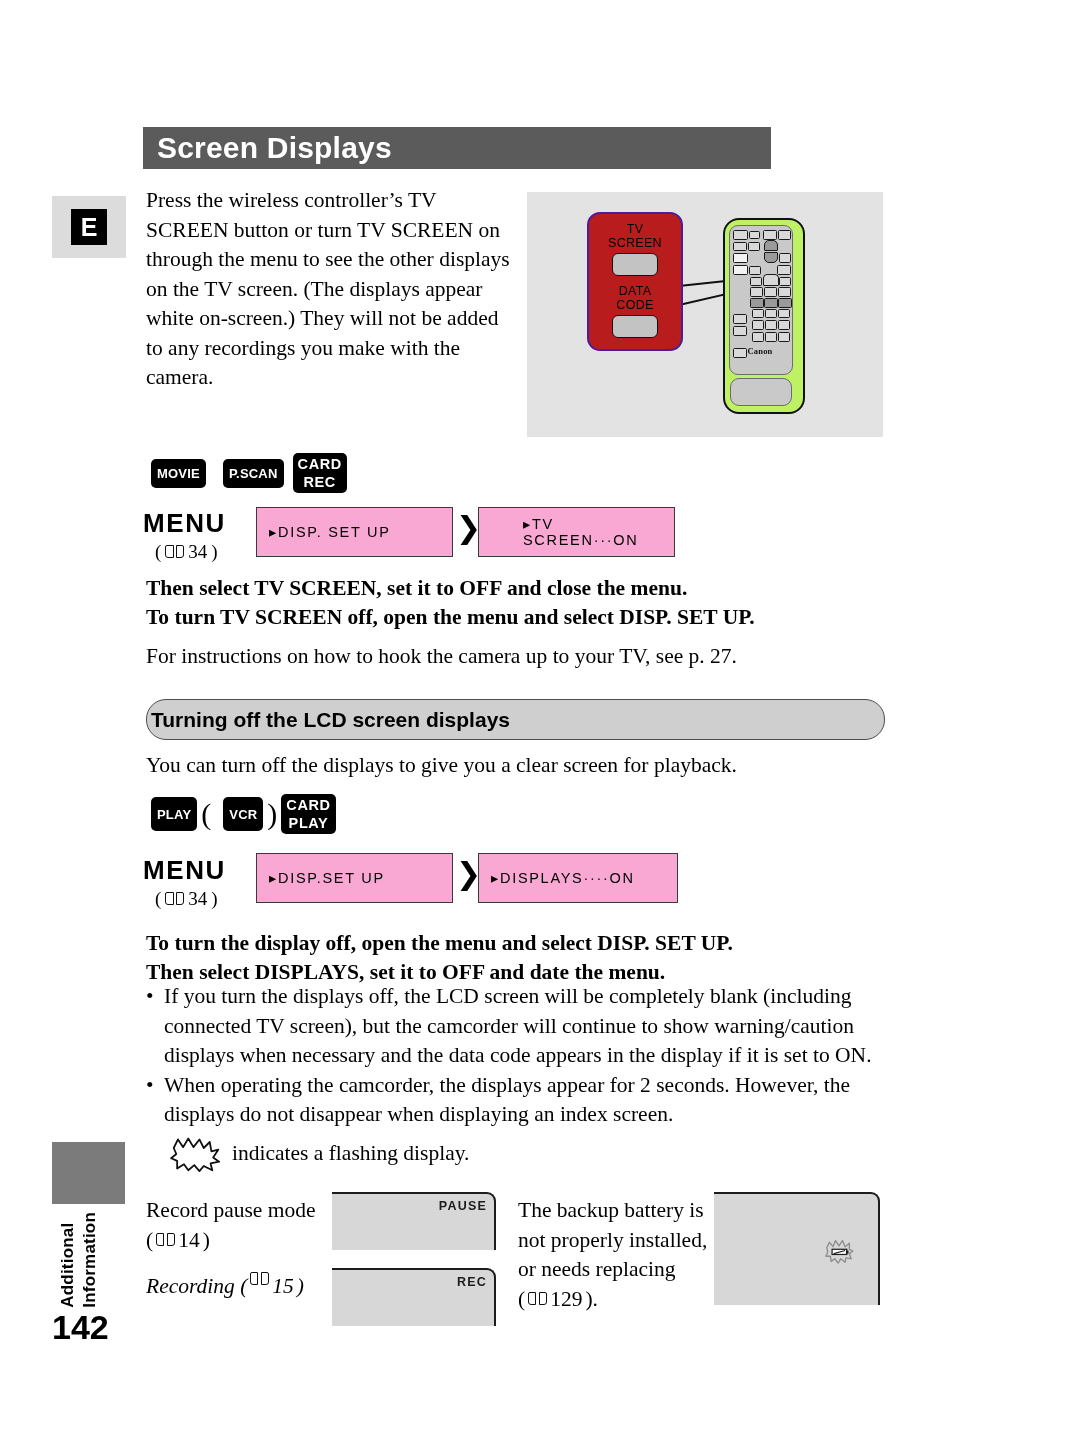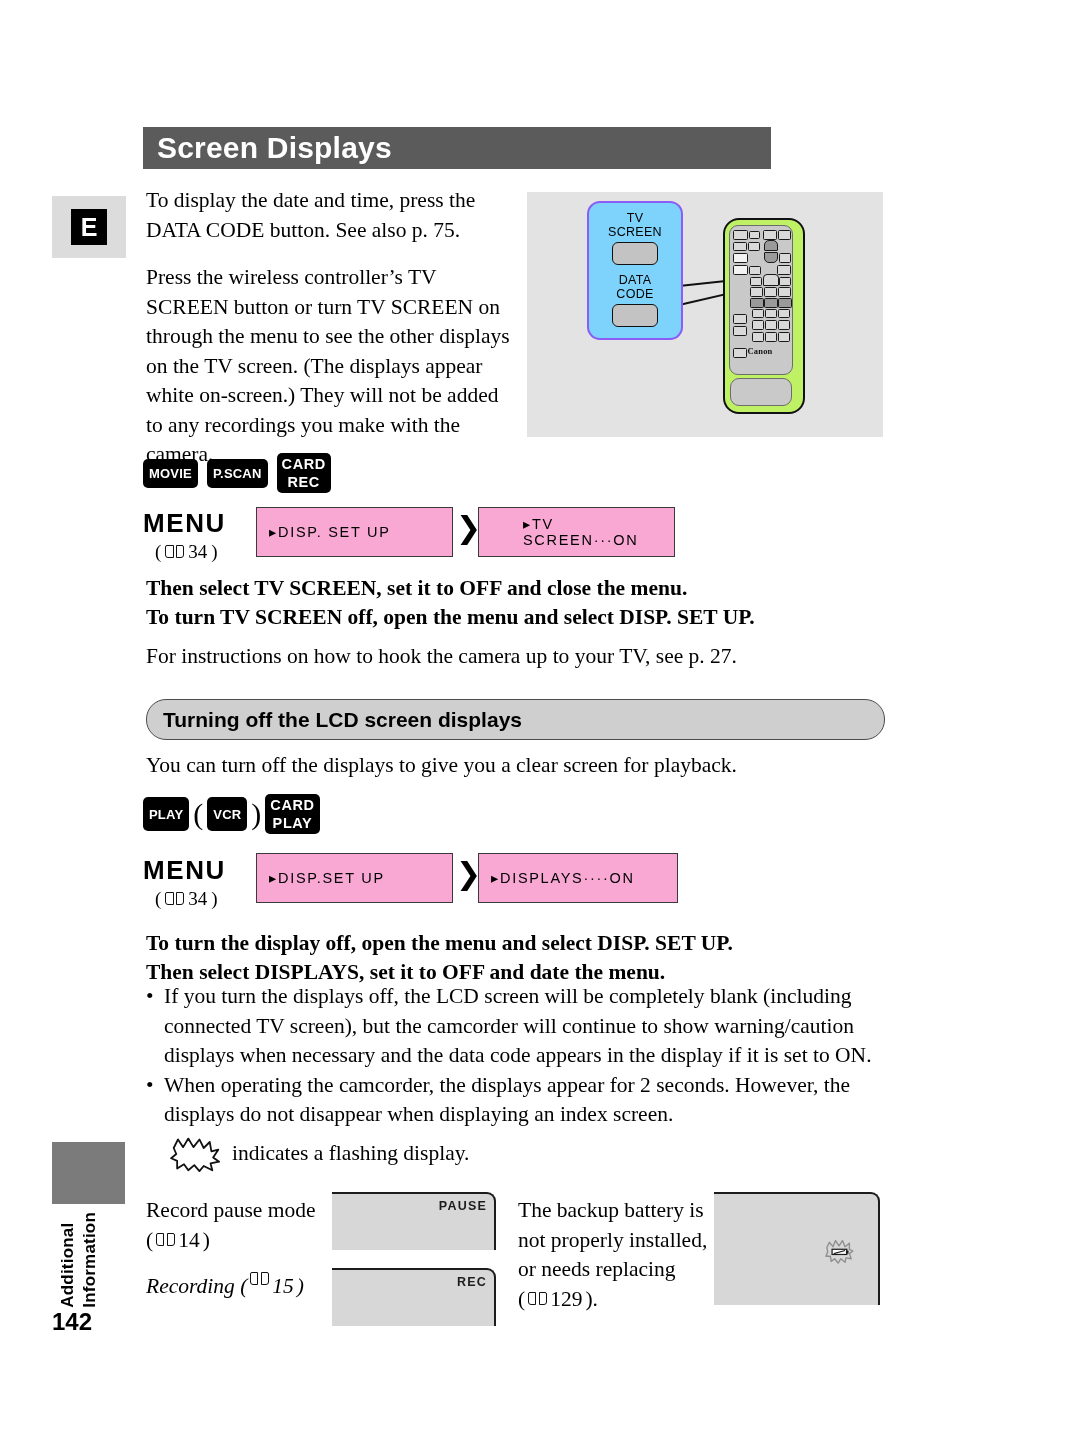--- a/index.html
+++ b/index.html
@@ -65,24 +65,24 @@
   }
   #intro-col p { margin: 0 0 18px 0; }
 
   
   #remote-panel {
     left: 527px; top: 192px;
     width: 356px; height: 245px;
     background: #e3e3e3;
   }
   #callout-box {
-    left: 60px; top: 9px;
+    left: 60px; top: 20px;
     width: 92px; height: 135px;
-    background: #7dd3fc;
-    border: 2px solid #8b5cf6;
+    background: #b91c1c;
+    border: 2px solid #4c1d95;
     border-radius: 13px;
   }
   .callout-label {
     font-family: "Liberation Sans", sans-serif;
     font-size: 12.5px;
     line-height: 13.5px;
     text-align: center;
     width: 100%;
     letter-spacing: 0.3px;
   }
@@ -152,20 +152,21 @@
     display: flex;
     flex-direction: column;
     align-items: center;
     justify-content: center;
   }
   .badge.one-line {
     height: 29px;
     font-size: 13px;
     padding: 0 6px;
     letter-spacing: 0.2px;
+    margin-left: 8px;
   }
   .badge.two-line {
     height: 40px;
     font-size: 14.5px;
     padding: 0 5px;
     line-height: 18px;
     letter-spacing: 0.6px;
   }
   .paren {
     font-family: "Liberation Serif", serif;
@@ -242,21 +243,21 @@
     width: 737px; height: 39px;
     background: #cfcfcf;
     border: 1.6px solid #4d4d4d;
     border-radius: 20px;
     display: flex; align-items: center;
   }
   #lcd-heading span {
     font-family: "Liberation Sans", sans-serif;
     font-weight: bold;
     font-size: 21px;
-    padding-left: 16px;
+    padding-left: 4px;
   }
 
   
   .bullet-list { font-size: 21.5px; line-height: 29.5px; }
   .bullet-item { display: flex; margin-bottom: 0; }
   .bullet-dot { width: 18px; flex: 0 0 18px; }
   .bullet-text { flex: 1; }
 
   
   .flash-star {
@@ -296,36 +297,35 @@
     font-size: 17px;
     writing-mode: vertical-rl;
     transform: rotate(180deg);
     white-space: nowrap;
     letter-spacing: 0.2px;
   }
   #page-num {
     left: 52px; top: 1308px;
     font-family: "Liberation Sans", sans-serif;
     font-weight: bold;
-    font-size: 24px;
+    font-size: 34px;
   }
 </style>
 </head>
 <body>
 
 <div class="abs" id="lang-tab">
   <div class="lang-box">E</div>
 </div>
 
 <div class="abs" id="title-band">
   <div class="title-text">Screen Displays</div>
 </div>
 
 <div class="abs body-par" id="intro-col">
-  <p>To display the date and time, press the DATA CODE button. See also p. 75.</p>
   <p>Press the wireless controller’s TV SCREEN button or turn TV SCREEN on through the menu to see the other displays on the TV screen. (The displays appear white on-screen.) They will not be added to any recordings you make with the camera.</p>
 </div>
 
 <div class="abs" id="remote-panel">
 
   <div class="abs leader" style="left:152px; top:93px; width:66px; transform:rotate(-6deg);"></div>
   <div class="abs leader" style="left:152px; top:112px; width:66px; transform:rotate(-13deg);"></div>
 
   <div class="abs" id="callout-box">
     <div style="padding-top:9px;">

